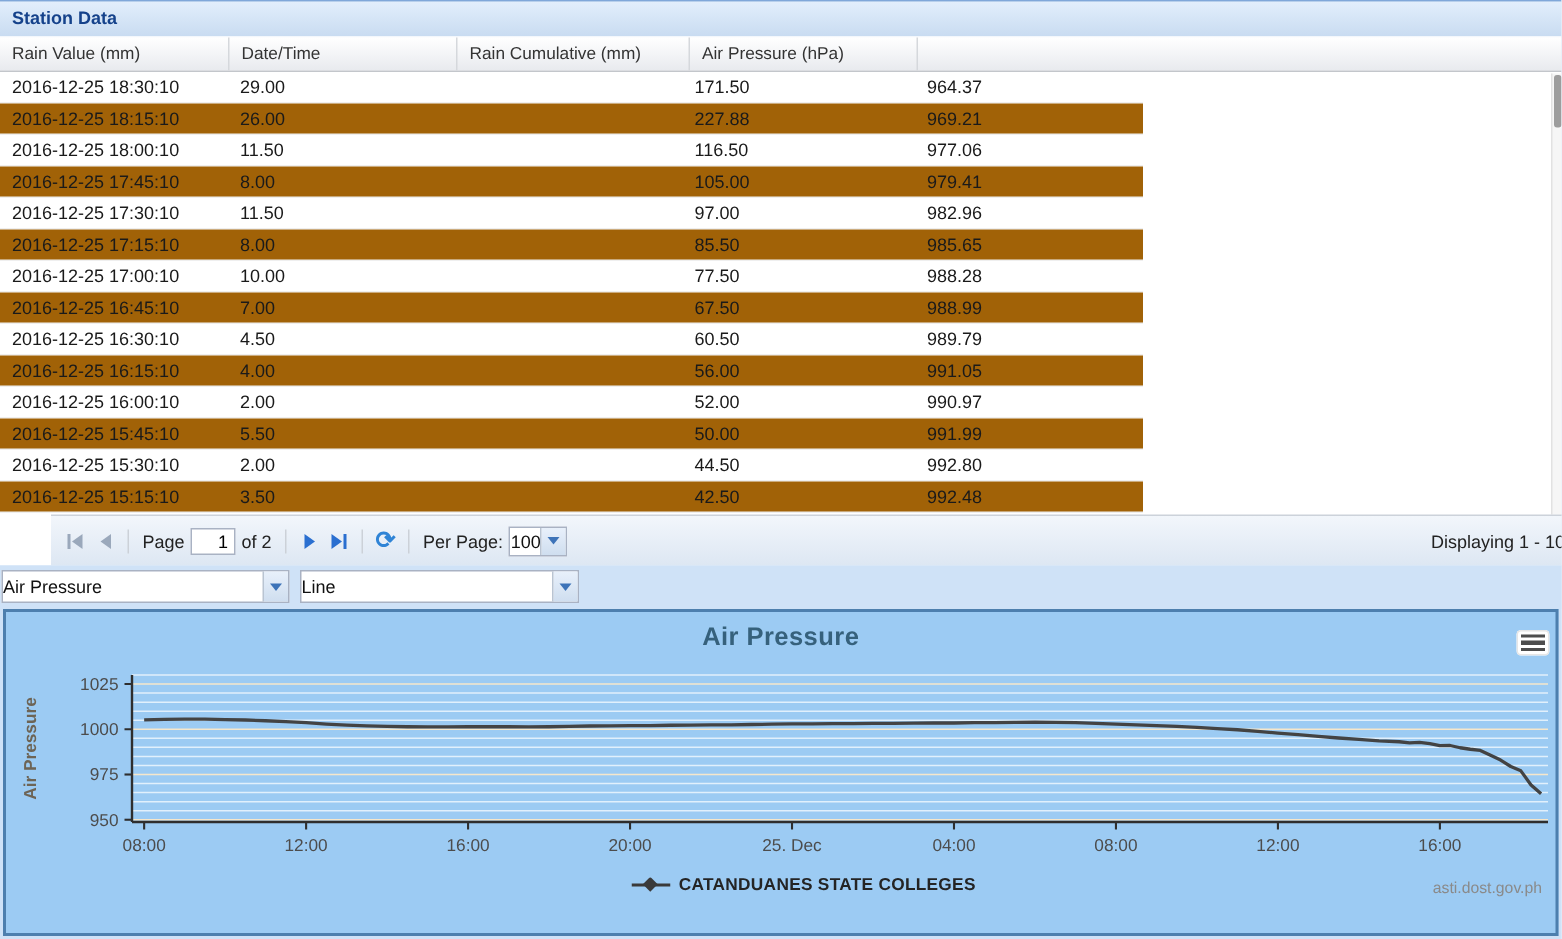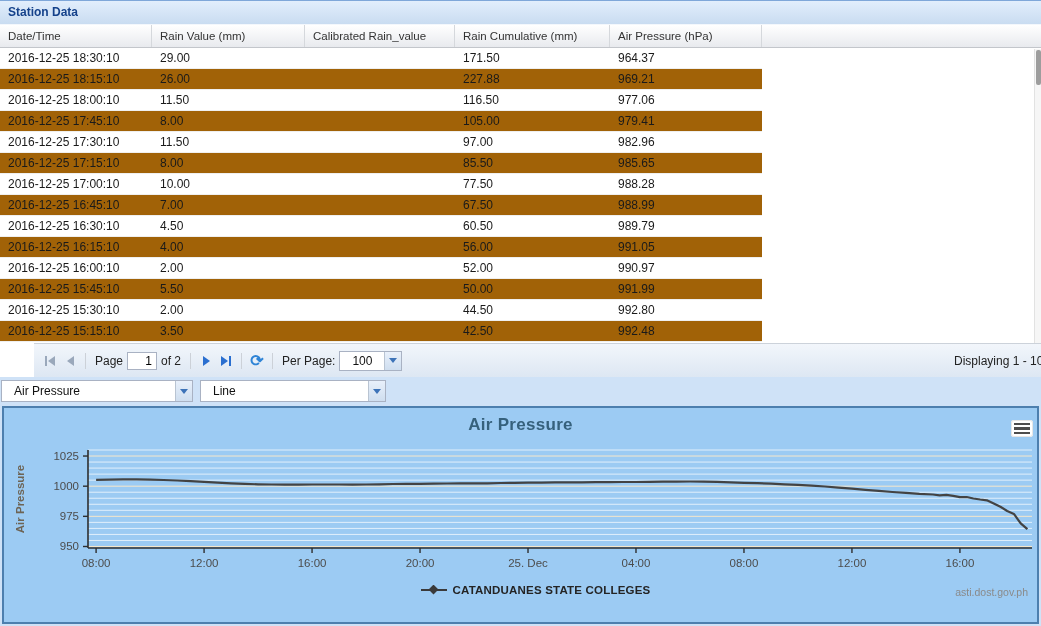--- a/index.html
+++ b/index.html
@@ -36,21 +36,21 @@
   .tri-l-dis { border-width:5px 7px 5px 0; border-color:transparent #9aa8bb transparent transparent; }
   .tri-r-en  { border-width:5px 0 5px 7px; border-color:transparent transparent transparent #2a6fd0; }
   .bar-dis { width:2px; height:10px; background:#9aa8bb; display:inline-block; }
   .bar-en  { width:2px; height:10px; background:#2a6fd0; display:inline-block; }
   .tsep { width:1px; height:16px; background:#ccd1d8; margin:0 5px; }
   .tlabel { margin:0 4px; }
   .page-input { width:30px; height:18px; border:1px solid #a9b2c3; background:#fff;
     font-size:12px; text-align:right; padding-right:4px; font-family:inherit; }
   .refresh { color:#2f84d6; font-size:16px; font-weight:bold; line-height:16px; margin:0 2px; }
   .combo { display:inline-flex; height:20px; border:1px solid #a9b2c3; background:#fff; }
-  .combo-val { font-size:12px; line-height:18px; padding:0 12px; color:#111; }
+  .combo-val { font-size:12px; line-height:18px; padding:0 0; color:#111; }
   .combo-trig { width:17px; background:linear-gradient(#e8f0fb,#cfdeef);
     border-left:1px solid #b9c4d2; display:flex; align-items:center; justify-content:center; }
   .chev { width:0; height:0; border-left:4px solid transparent; border-right:4px solid transparent;
     border-top:5px solid #3d73b8; }
   .displaying { position:absolute; left:920px; top:10px; white-space:nowrap; font-size:12px; color:#222; }
 
   
   .select-strip { position:absolute; top:377px; left:0; width:1041px; height:29px; background:#cfe2f7; }
   .sel { position:absolute; top:3px; height:22px; }
   .sel .combo { width:100%; height:22px; }
@@ -72,23 +72,22 @@
     align-items:center; justify-content:center; gap:6px; padding-left:30px; }
   .legend-text { font-size:11.5px; font-weight:bold; color:#242424; letter-spacing:.2px; }
   .credits { position:absolute; bottom:24px; right:9px; font-size:10.5px; color:#8a8a8a; }
 </style>
 </head>
 <body>
 
 <div class="grid-panel">
   <div class="panel-header">Station Data</div>
   <div class="grid-header">
+      <div class="hcell c1">Rain Value (mm)</div>
       <div class="hcell c0">Date/Time</div>
-      <div class="hcell c1">Rain Value (mm)</div>
-      <div class="hcell c2">Calibrated Rain_value</div>
       <div class="hcell c3">Rain Cumulative (mm)</div>
       <div class="hcell c4">Air Pressure (hPa)</div>
       <div class="hcell c5"></div>
     </div>
   <div class="grid-body">
       <div class="grow">
         <div class="gcell c0">2016-12-25 18:30:10</div>
         <div class="gcell c1">29.00</div>
         <div class="gcell c2"></div>
         <div class="gcell c3">171.50</div>

